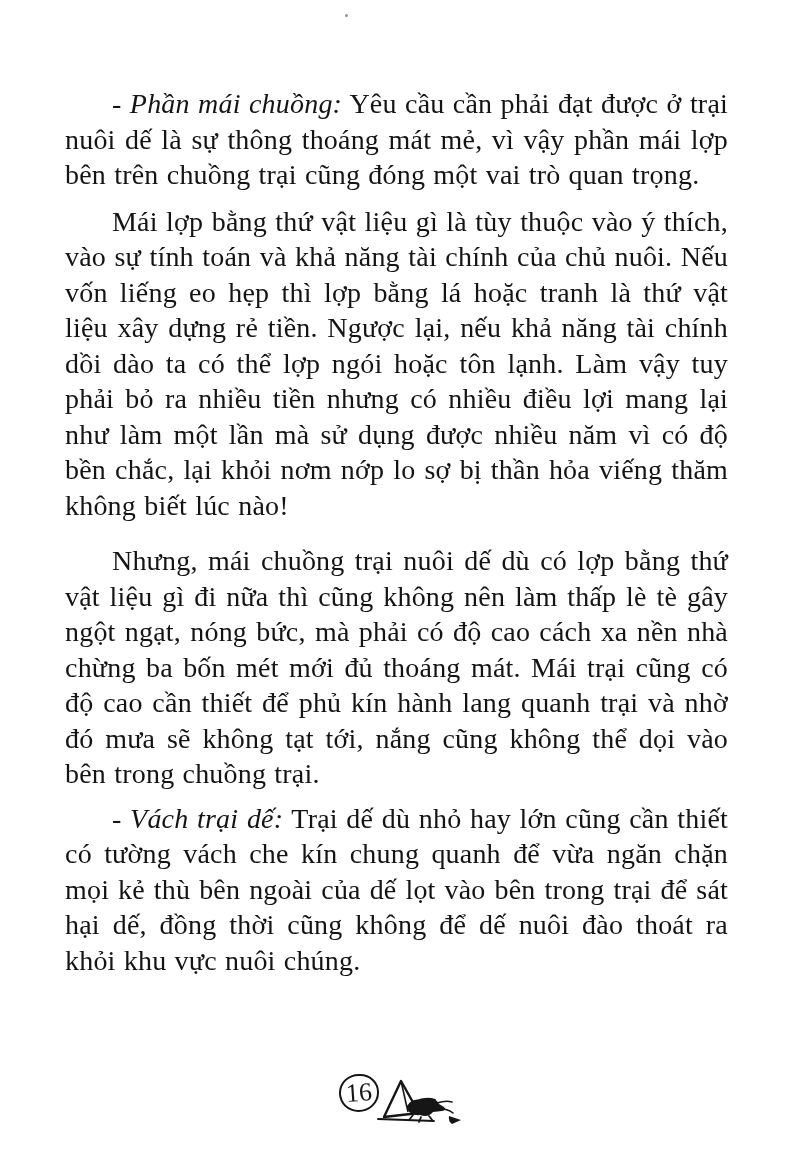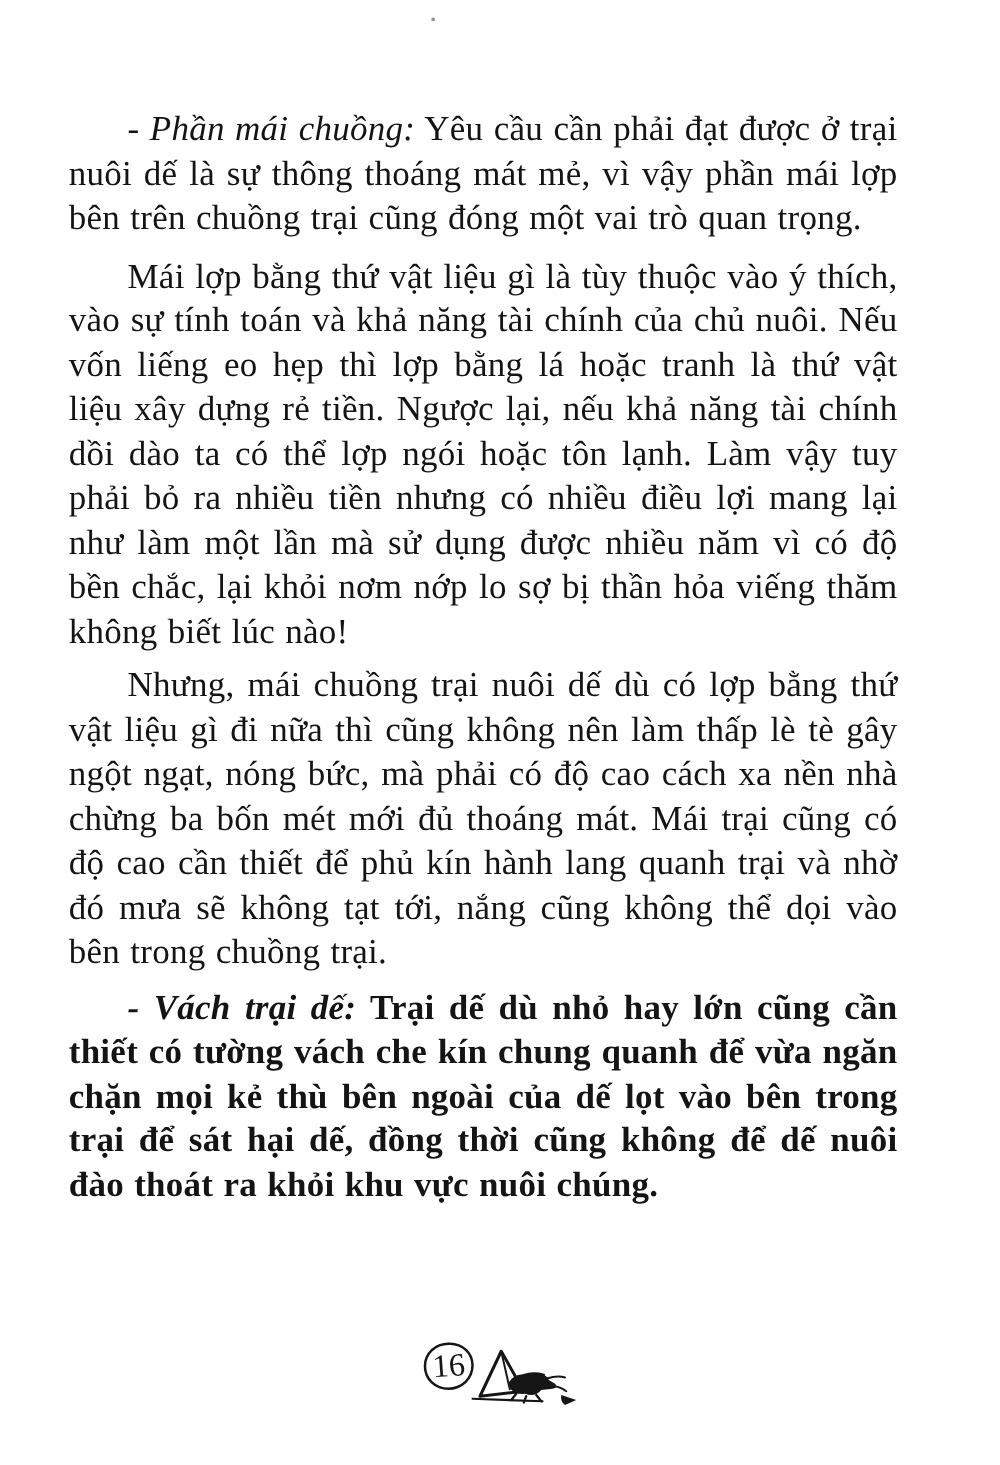--- a/index.html
+++ b/index.html
@@ -10,40 +10,40 @@
   body {
     width: 800px;
     height: 1172px;
     position: relative;
     overflow: hidden;
     font-family: "Liberation Serif", "DejaVu Serif", serif;
     color: #141414;
   }
   .page-body {
     position: absolute;
-    left: 55px;
+    left: 65px;
     top: 86px;
     width: 663px;
   }
   .para {
     margin: 0;
     font-size: 28px;
     line-height: 35.5px;
     text-align: justify;
     text-indent: 47px;
     letter-spacing: 0.2px;
     word-spacing: 1px;
   }
   .para .lead {
     font-style: italic;
   }
   .para.p1 { margin-bottom: 11px; }
-  .para.p2 { margin-bottom: 8px; }
+  .para.p2 { margin-bottom: 20px; }
   .para.p3 { margin-bottom: 9px; }
-  .para.p4 { margin-bottom: 0; font-weight: bold; }
+  .para.p4 { margin-bottom: 0; }
 
   .scan-speck {
     position: absolute;
     left: 345px;
     top: 14px;
     width: 3px;
     height: 3px;
     border-radius: 50%;
     background: #4a4a4a;
     opacity: 0.6;

